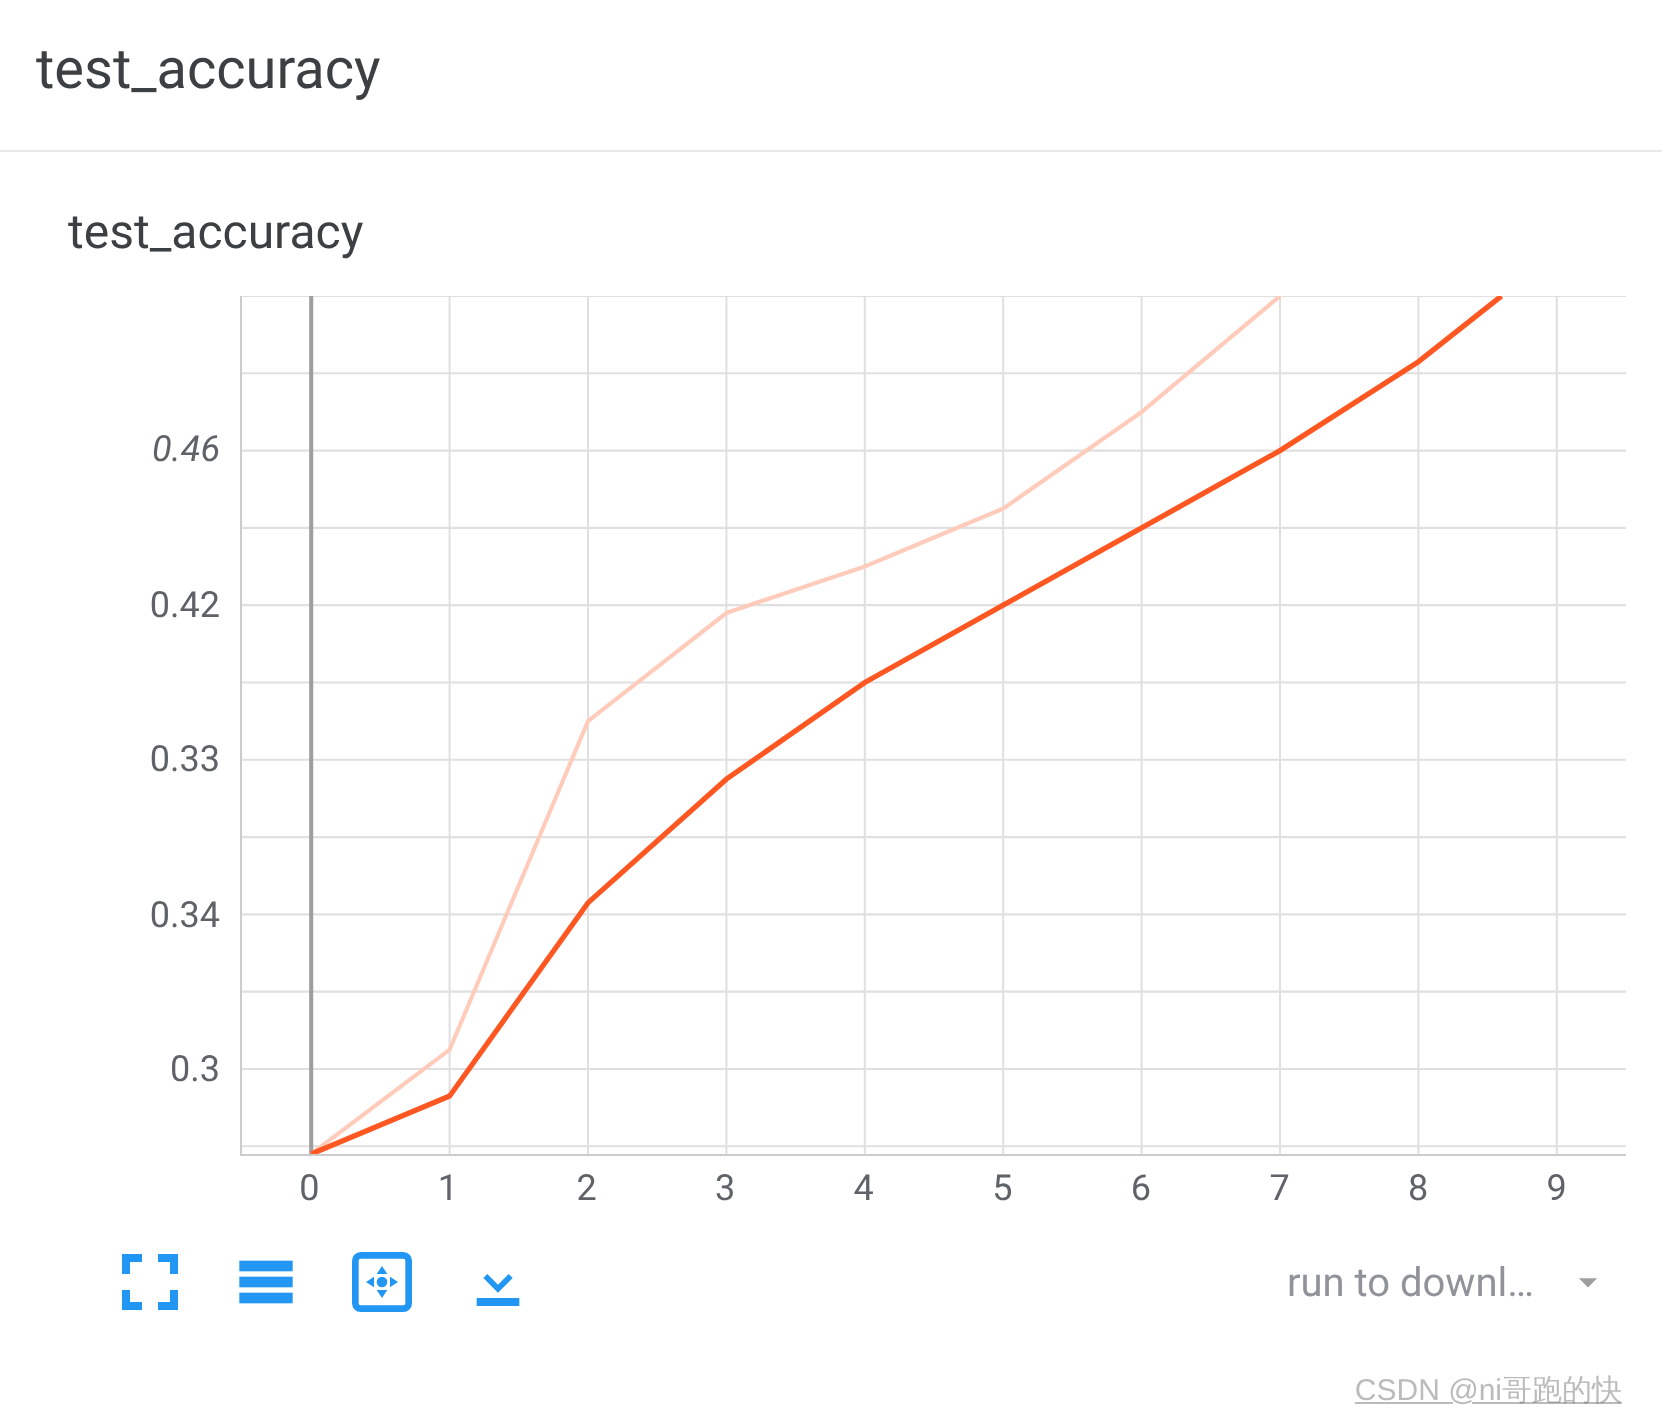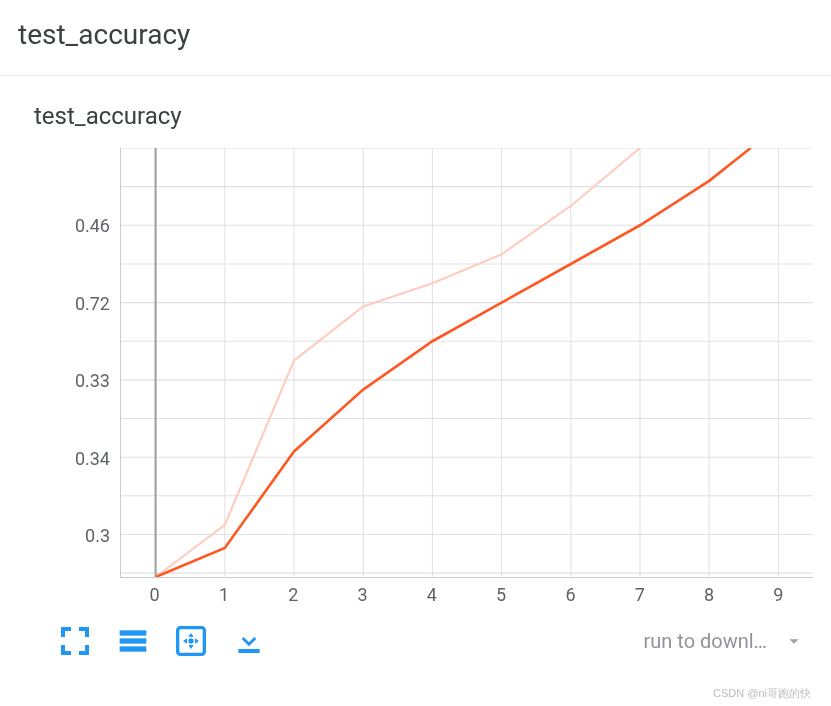--- a/index.html
+++ b/index.html
@@ -89,41 +89,42 @@
     align-items: center;
     color: #909399;
     font-size: 20px;
     cursor: pointer;
   }
   .download-select .chev { margin-left: 16px; display:flex; }
   .watermark {
     position: absolute;
     right: 20px;
     top: 686px;
-    font-size: 11px;
+    font-size: 15px;
     color: rgba(120,120,120,0.5);
     pointer-events: none;
     font-family: sans-serif;
+    text-decoration: underline;
   }
 </style>
 </head>
 <body>
 
 <div class="section-header">test_accuracy</div>
 
 <div class="chart-card">
   <div class="chart-title">test_accuracy</div>
 
   <div class="chart-area">
     <div class="y-axis" id="y-axis">
         <div class="y-tick" style="top: 90.0901%; margin-left: 40px;">0.3</div>
         <div class="y-tick" style="top: 72.0721%; text-align: right;">0.34</div>
         <div class="y-tick" style="top: 54.0541%;">0.33</div>
-        <div class="y-tick" style="top: 36.036%;">0.72</div>
-        <div class="y-tick" style="top: 18.018%;">0.46</div>
+        <div class="y-tick" style="top: 36.036%;">0.42</div>
+        <div class="y-tick" style="top: 18.018%; font-style: italic;">0.46</div>
       </div>
     <div class="plot">
       <svg id="plot-svg" width="100%" height="100%" preserveAspectRatio="none" viewBox="0 0 680 400">
           <line class="grid" x1="34" y1="0" x2="34" y2="400" stroke="#e0e0e0"></line>
           <line class="grid" x1="102" y1="0" x2="102" y2="400" stroke="#e0e0e0"></line>
           <line class="grid" x1="170" y1="0" x2="170" y2="400" stroke="#e0e0e0"></line>
           <line class="grid" x1="237.99999999999997" y1="0" x2="237.99999999999997" y2="400" stroke="#e0e0e0"></line>
           <line class="grid" x1="306" y1="0" x2="306" y2="400" stroke="#e0e0e0"></line>
           <line class="grid" x1="374.00000000000006" y1="0" x2="374.00000000000006" y2="400" stroke="#e0e0e0"></line>
           <line class="grid" x1="442" y1="0" x2="442" y2="400" stroke="#e0e0e0"></line>

